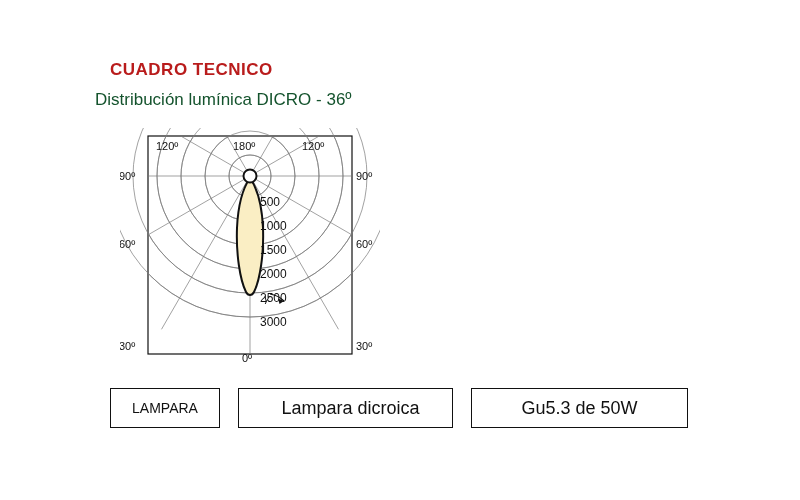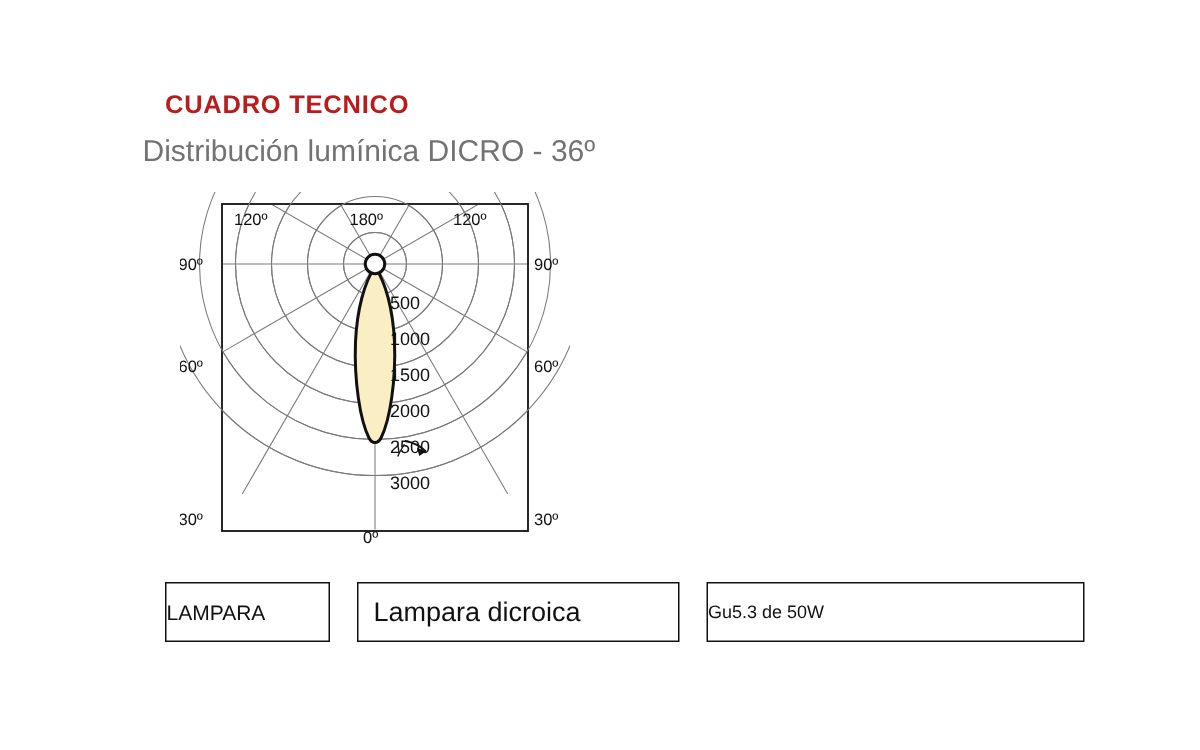--- a/index.html
+++ b/index.html
@@ -24,22 +24,22 @@
     top: 60px;
     font-size: 17px;
     font-weight: bold;
     color: #b91c1c;
     letter-spacing: 0.5px;
   }
   .subtitle {
     position: absolute;
     left: 95px;
     top: 90px;
-    font-size: 20px;
-    color: #737373;
+    font-size: 17px;
+    color: #14532d;
   }
   .polar-wrap {
     position: absolute;
     left: 120px;
     top: 128px;
     width: 260px;
     height: 235px;
   }
   .boxes {
     position: absolute;
@@ -48,35 +48,36 @@
     display: flex;
     align-items: flex-start;
     gap: 18px;
   }
   .box {
     border: 1px solid #111111;
     background: #ffffff;
     height: 40px;
     display: flex;
     align-items: center;
+    justify-content: center;
     box-sizing: border-box;
     color: #111111;
   }
   .box-1 {
     width: 110px;
     font-size: 14px;
   }
   .box-2 {
     width: 215px;
     font-size: 18px;
     padding-left: 10px;
   }
   .box-3 {
-    width: 252px;
-    font-size: 12px;
+    width: 217px;
+    font-size: 18px;
   }
   svg text {
     font-family: "Liberation Sans", sans-serif;
     fill: #111111;
   }
 </style>
 </head>
 <body>
 
 <div id="root">

